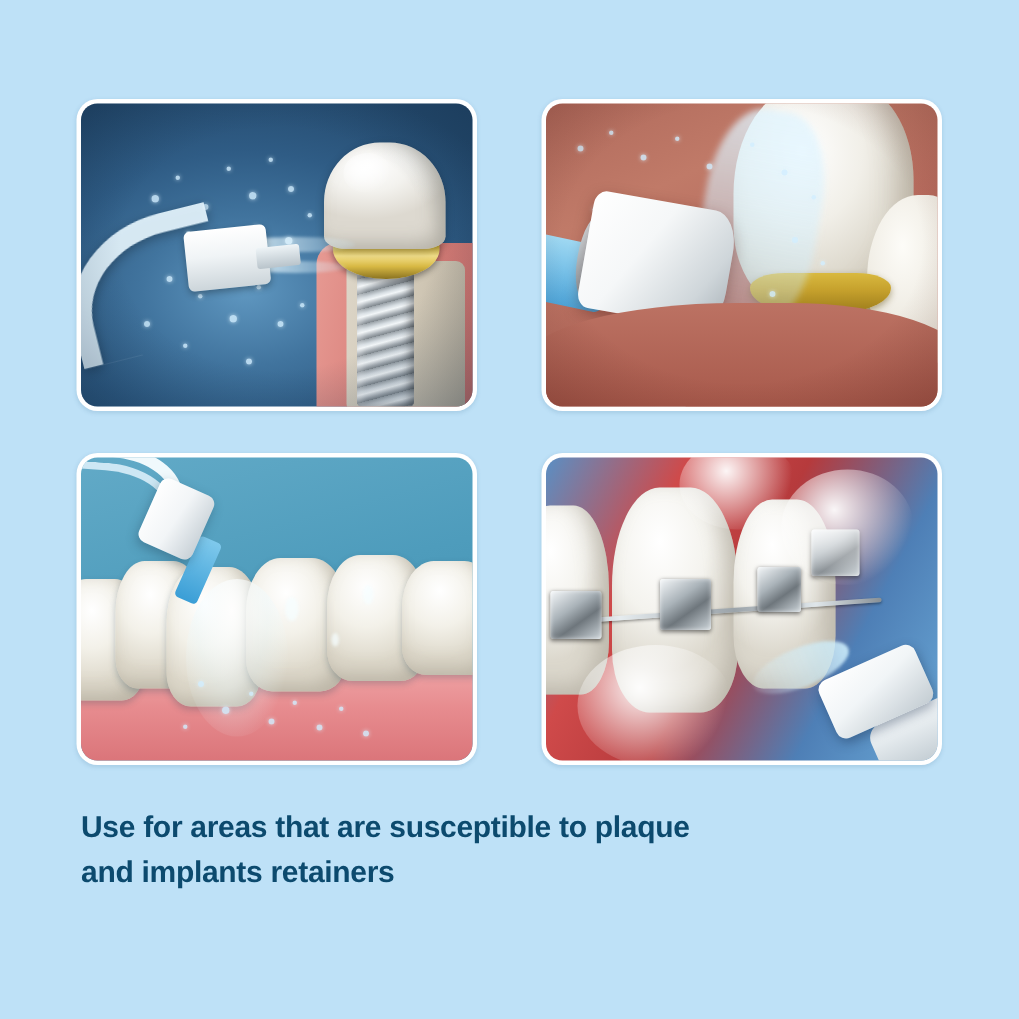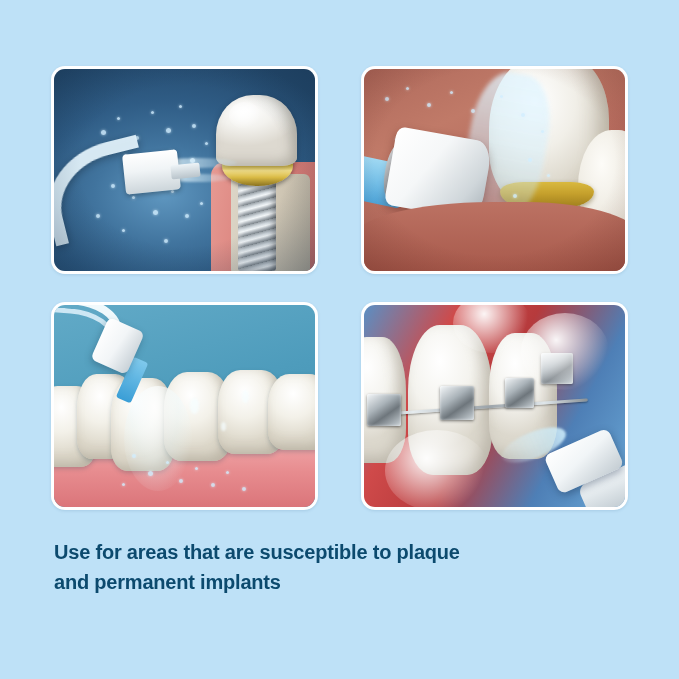--- a/index.html
+++ b/index.html
@@ -459,16 +459,16 @@
         <div class="splash" style="left:34%;top:-6%;width:30%;height:30%"></div>
         <div class="noz-hose"></div>
         <div class="noz"></div>
       </div>
     </div>
 
   </div>
 
   <div class="caption">
     <span class="line">Use for areas that are susceptible to plaque</span>
-    <span class="line">and permanent implants</span>
+    <span class="line">and implants retainers</span>
   </div>
 
 </div>
 
 </body></html>

